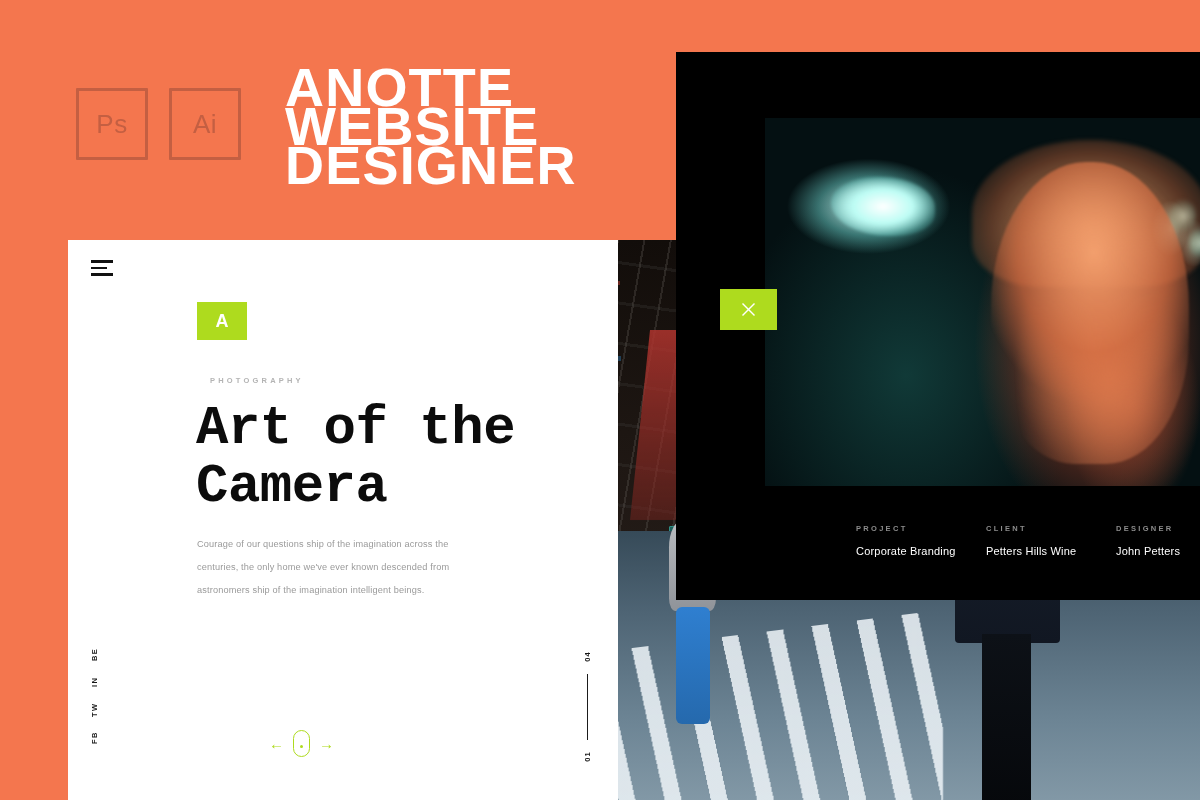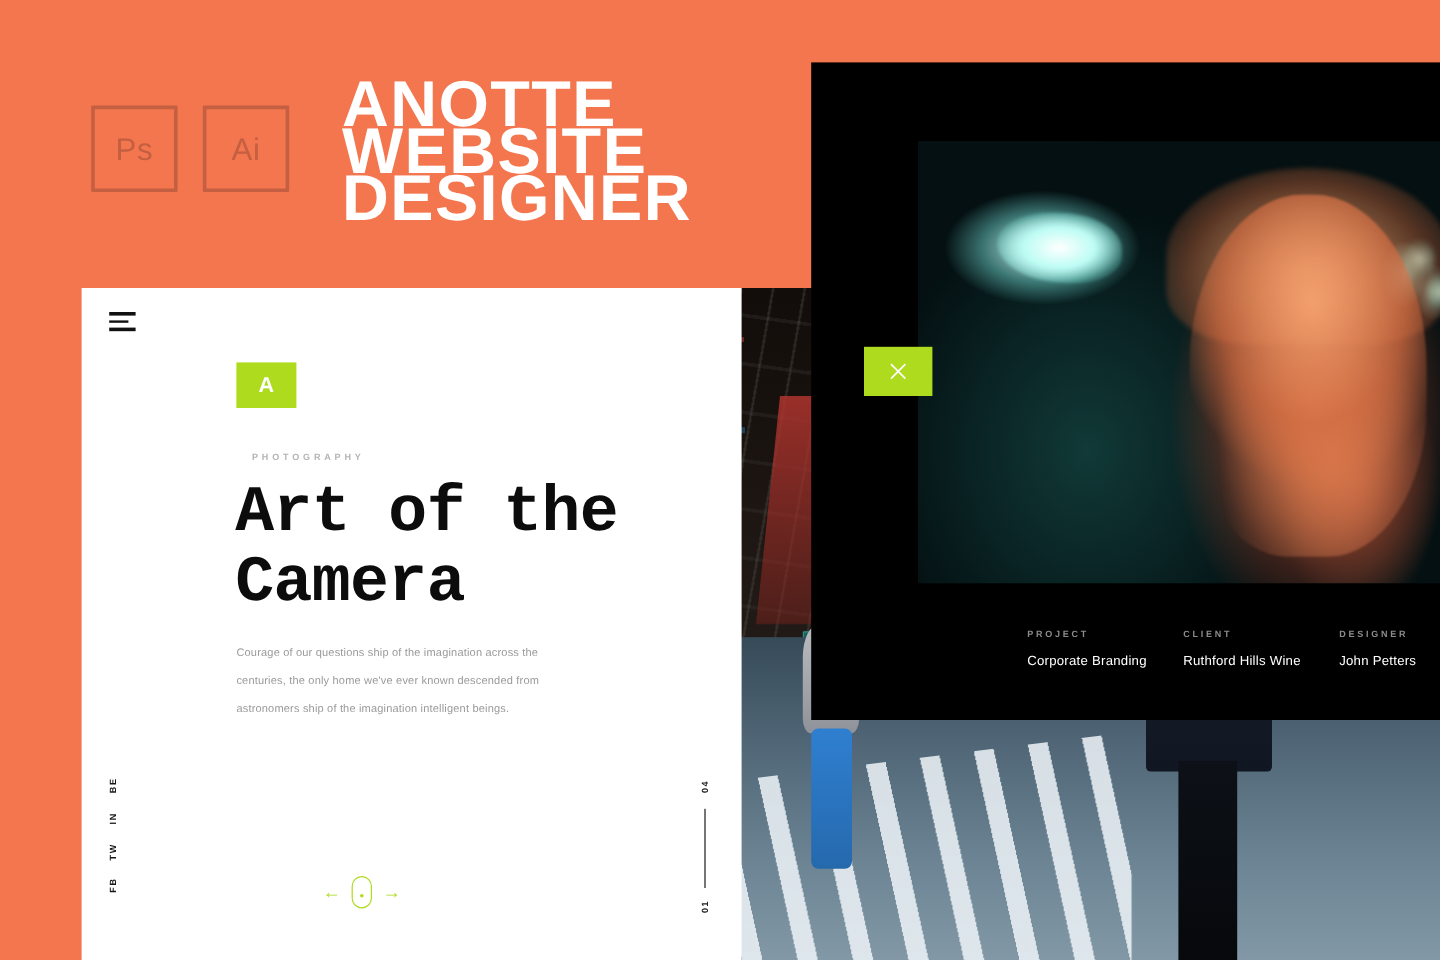--- a/index.html
+++ b/index.html
@@ -332,20 +332,20 @@
     </svg>
   </div>
 
   <div class="meta-row">
     <div class="meta-col">
       <div class="meta-label">PROJECT</div>
       <div class="meta-value">Corporate Branding</div>
     </div>
     <div class="meta-col">
       <div class="meta-label">CLIENT</div>
-      <div class="meta-value">Ruthford Hills Wine</div>
+      <div class="meta-value">Petters Hills Wine</div>
     </div>
     <div class="meta-col">
       <div class="meta-label">DESIGNER</div>
       <div class="meta-value">John Petters</div>
     </div>
   </div>
 </div>
 
 </body></html>

